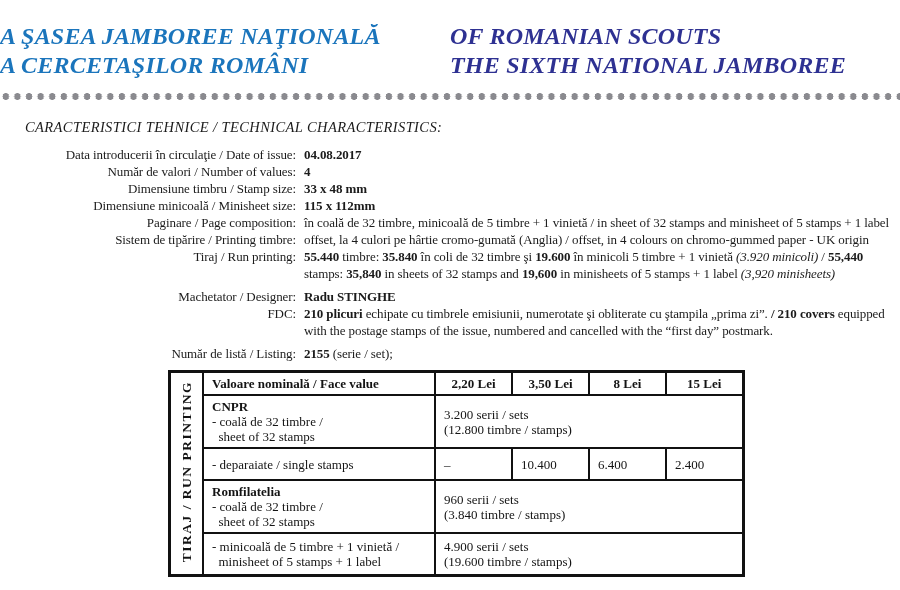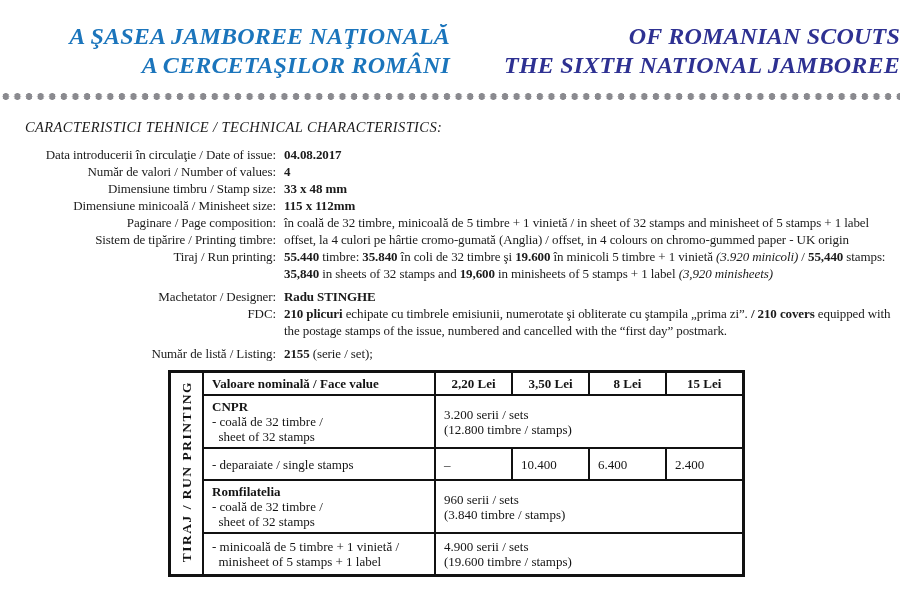--- a/index.html
+++ b/index.html
@@ -2,32 +2,32 @@
 <html><head>
 <meta charset="utf-8">
 <style>
   html,body{margin:0;padding:0;background:#ffffff;}
   .page{
     position:relative;width:900px;height:590px;overflow:hidden;background:#ffffff;
     font-family:"Liberation Serif","DejaVu Serif",serif;color:#1b1b1b;
   }
   
   .masthead{display:flex;padding-top:22px;}
-  .masthead .half{width:50%;text-align:right;font-weight:bold;font-style:italic;
+  .masthead .half{width:50%;text-align:left;font-weight:bold;font-style:italic;
     font-size:24px;line-height:29px;letter-spacing:.2px;}
   
   .dots{height:11px;margin-top:11px;
     background-image:radial-gradient(circle 3.5px at center,#8a8a8f 92%,rgba(0,0,0,0) 100%);
     background-size:11.62px 11px;background-repeat:repeat-x;background-position:left center;}
   
   .section-heading{margin:17px 0 0 25px;font-size:14.5px;font-style:italic;font-weight:normal;
     letter-spacing:.4px;}
   
   .chars{margin-top:10px;}
-  .crow{display:flex;font-size:13px;line-height:17px;letter-spacing:-0.1px;}
+  .crow{display:flex;font-size:13px;line-height:17px;letter-spacing:-0.1px;margin-left:20px;}
   .crow.gap{margin-top:6px;}
   .clabel{width:276px;flex:none;text-align:right;}
   .cvalue{flex:1;margin-left:8px;padding-right:7px;}
   .b{font-weight:bold;}
   .i{font-style:italic;}
   
   .runs{border-collapse:collapse;margin:8px 0 0 168px;table-layout:fixed;
     font-size:13px;line-height:15px;color:#141414;}
   .runs td,.runs th{border:2px solid #111111;padding:3px 8px;vertical-align:middle;}
   .runs{border:3px solid #111111;}

